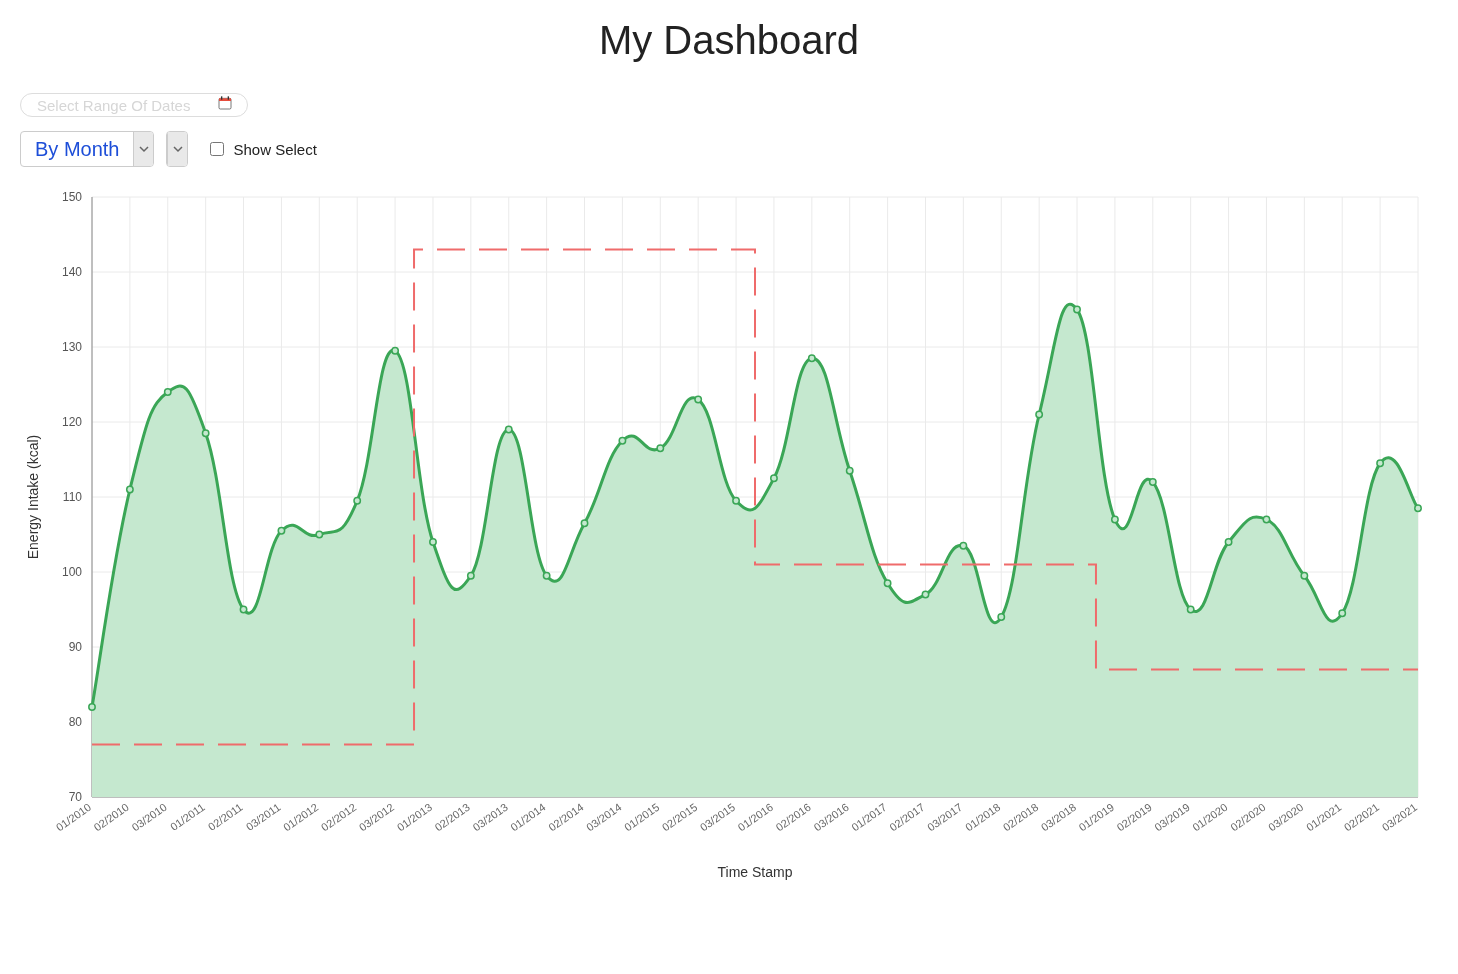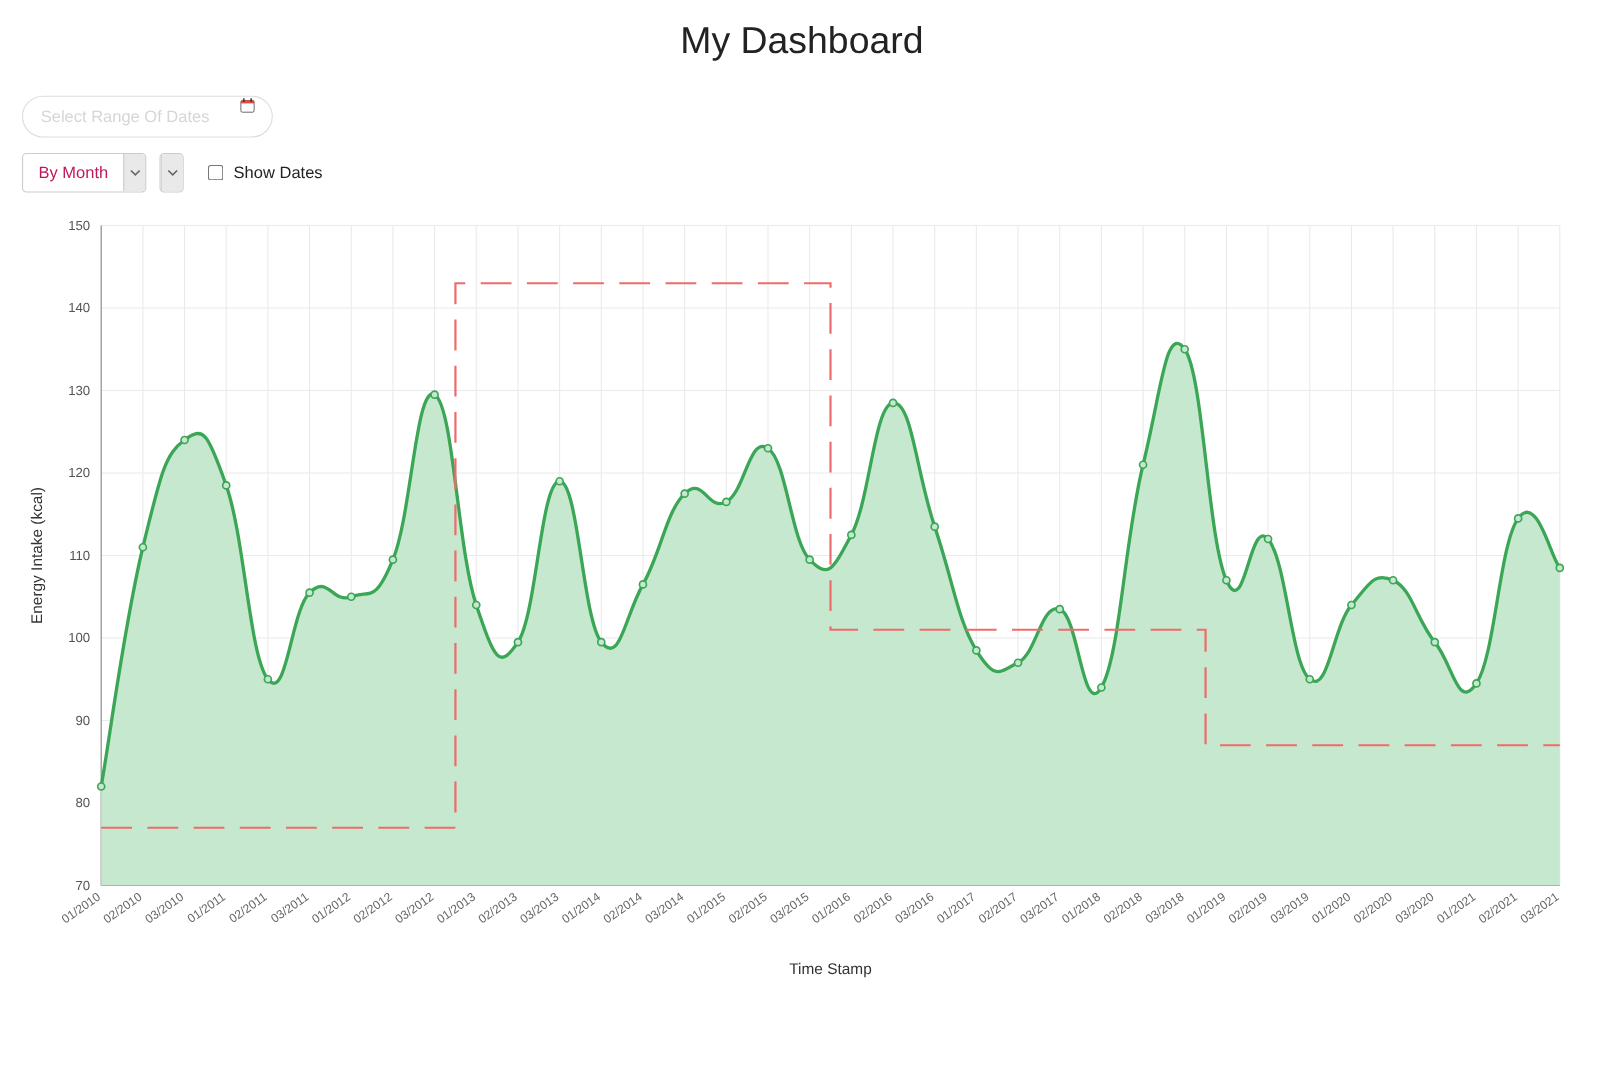--- a/index.html
+++ b/index.html
@@ -10,34 +10,35 @@
     background: #fff;
     color: #222;
   }
   .page {
     width: 1458px;
     padding: 0 20px;
   }
   h1.title {
     text-align: center;
     font-weight: 400;
-    font-size: 34px;
+    font-size: 40px;
     margin: 18px 0 30px 0;
     color: #222;
   }
   .controls {
     display: flex;
     flex-direction: column;
     gap: 14px;
     margin-bottom: 10px;
   }
   .date-range-wrap {
     display: inline-flex;
+    align-items: center;
     width: 228px;
-    height: 38px;
+    height: 24px;
     border: 1px solid #ddd;
     border-radius: 22px;
     padding: 0 14px;
     background: #fff;
     justify-content: space-between;
   }
   .date-range-wrap input {
     border: none;
     outline: none;
     font-size: 15px;
@@ -57,22 +58,22 @@
     border: 1px solid #ccc;
     border-radius: 4px;
     overflow: hidden;
     height: 36px;
     background: #fff;
   }
   .select-wrap .sel-label {
     display: flex;
     align-items: center;
     padding: 0 14px;
-    font-size: 15px;
-    color: #be185d;
+    font-size: 20px;
+    color: #1d4ed8;
     white-space: nowrap;
   }
   .select-wrap .sel-btn {
     background: #e9e9e9;
     border-left: 1px solid #ccc;
     width: 20px;
     display: flex;
     align-items: center;
     justify-content: center;
     cursor: pointer;
@@ -128,21 +129,21 @@
     </div>
     <div class="select-wrap">
       <span class="sel-btn">
         <svg viewBox="0 0 10 10">
               <path d="M1 3 L5 7 L9 3" fill="none" stroke="#666" stroke-width="1.5"></path>
             </svg>
       </span>
     </div>
     <label class="check-wrap">
       <input type="checkbox" style="">
-      <span>Show Dates</span>
+      <span>Show Select</span>
     </label>
   </div>
 </div>
 
 <svg id="chart" class="chart-svg" width="1418" height="710" viewBox="0 0 1418 710">
       <line x1="72" y1="620" x2="1398" y2="620" class="grid-line"></line>
       <text x="62" y="624" text-anchor="end" class="tick-label">70</text>
       <line x1="72" y1="545" x2="1398" y2="545" class="grid-line"></line>
       <text x="62" y="549" text-anchor="end" class="tick-label">80</text>
       <line x1="72" y1="470" x2="1398" y2="470" class="grid-line"></line>

